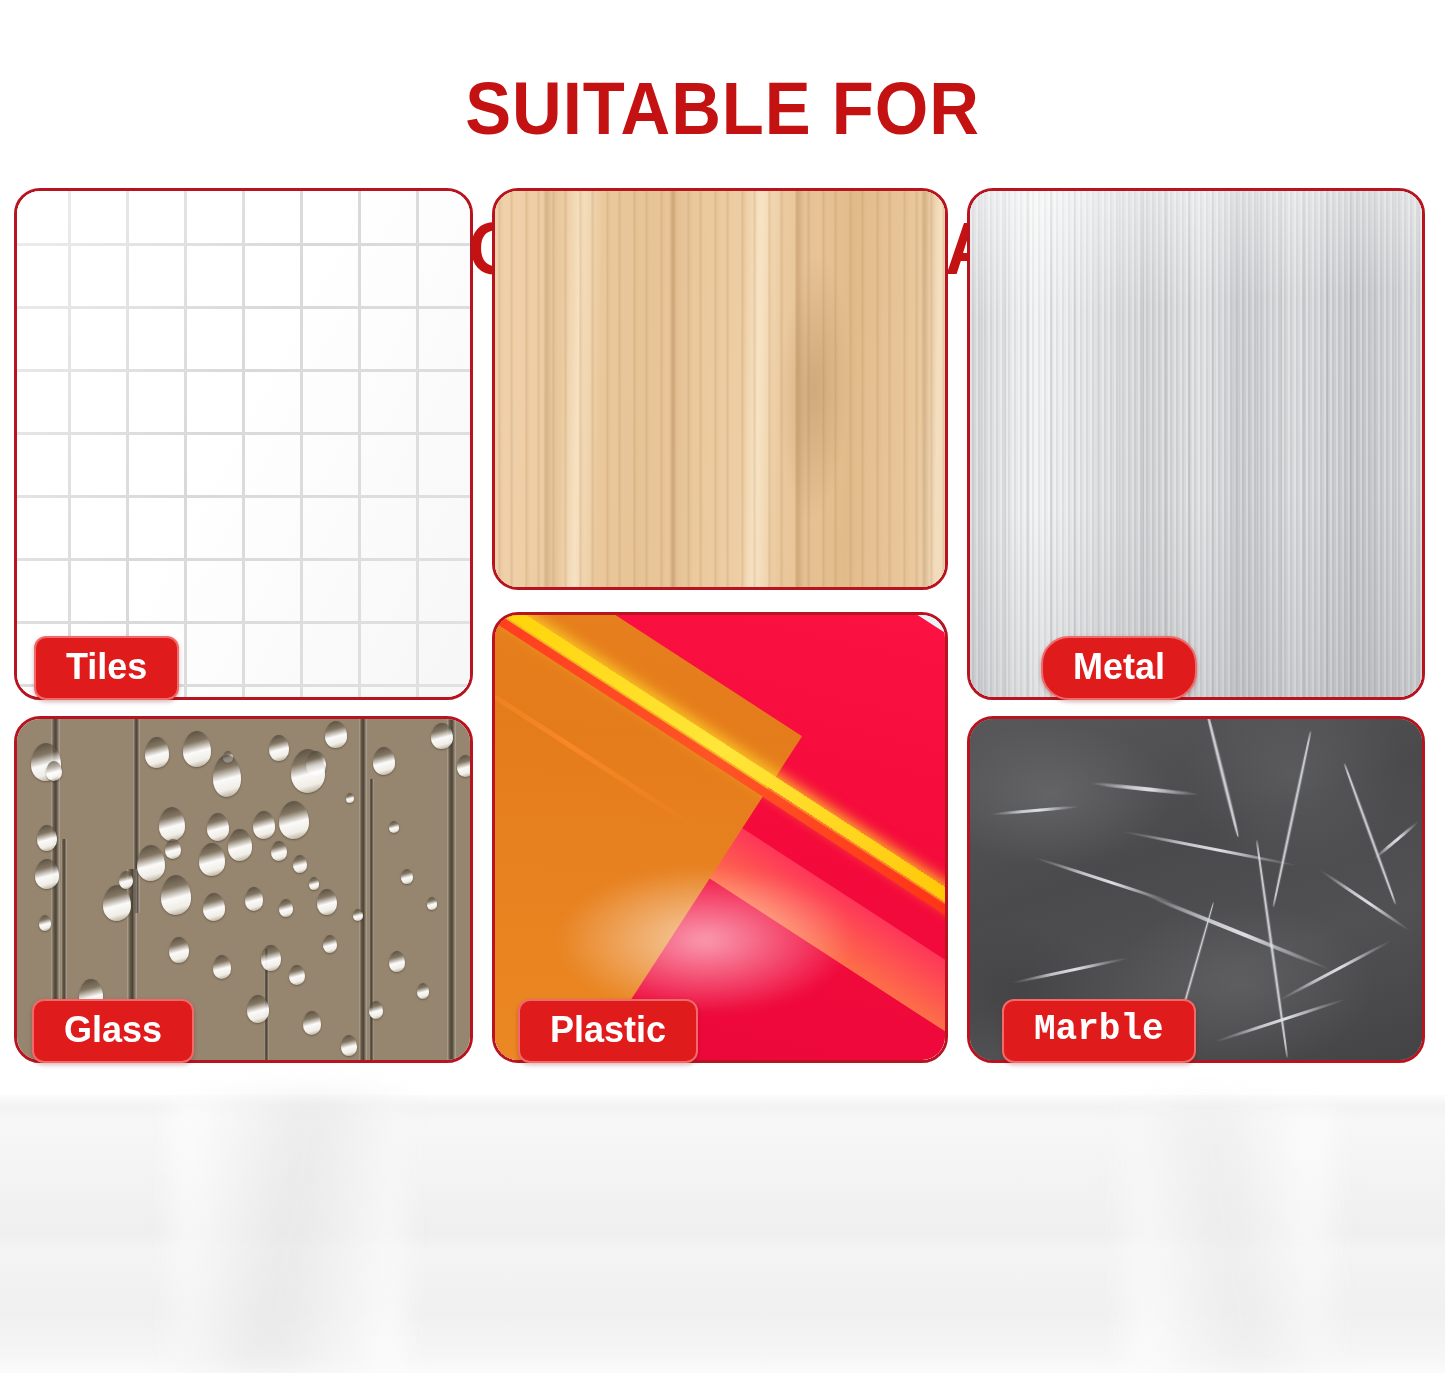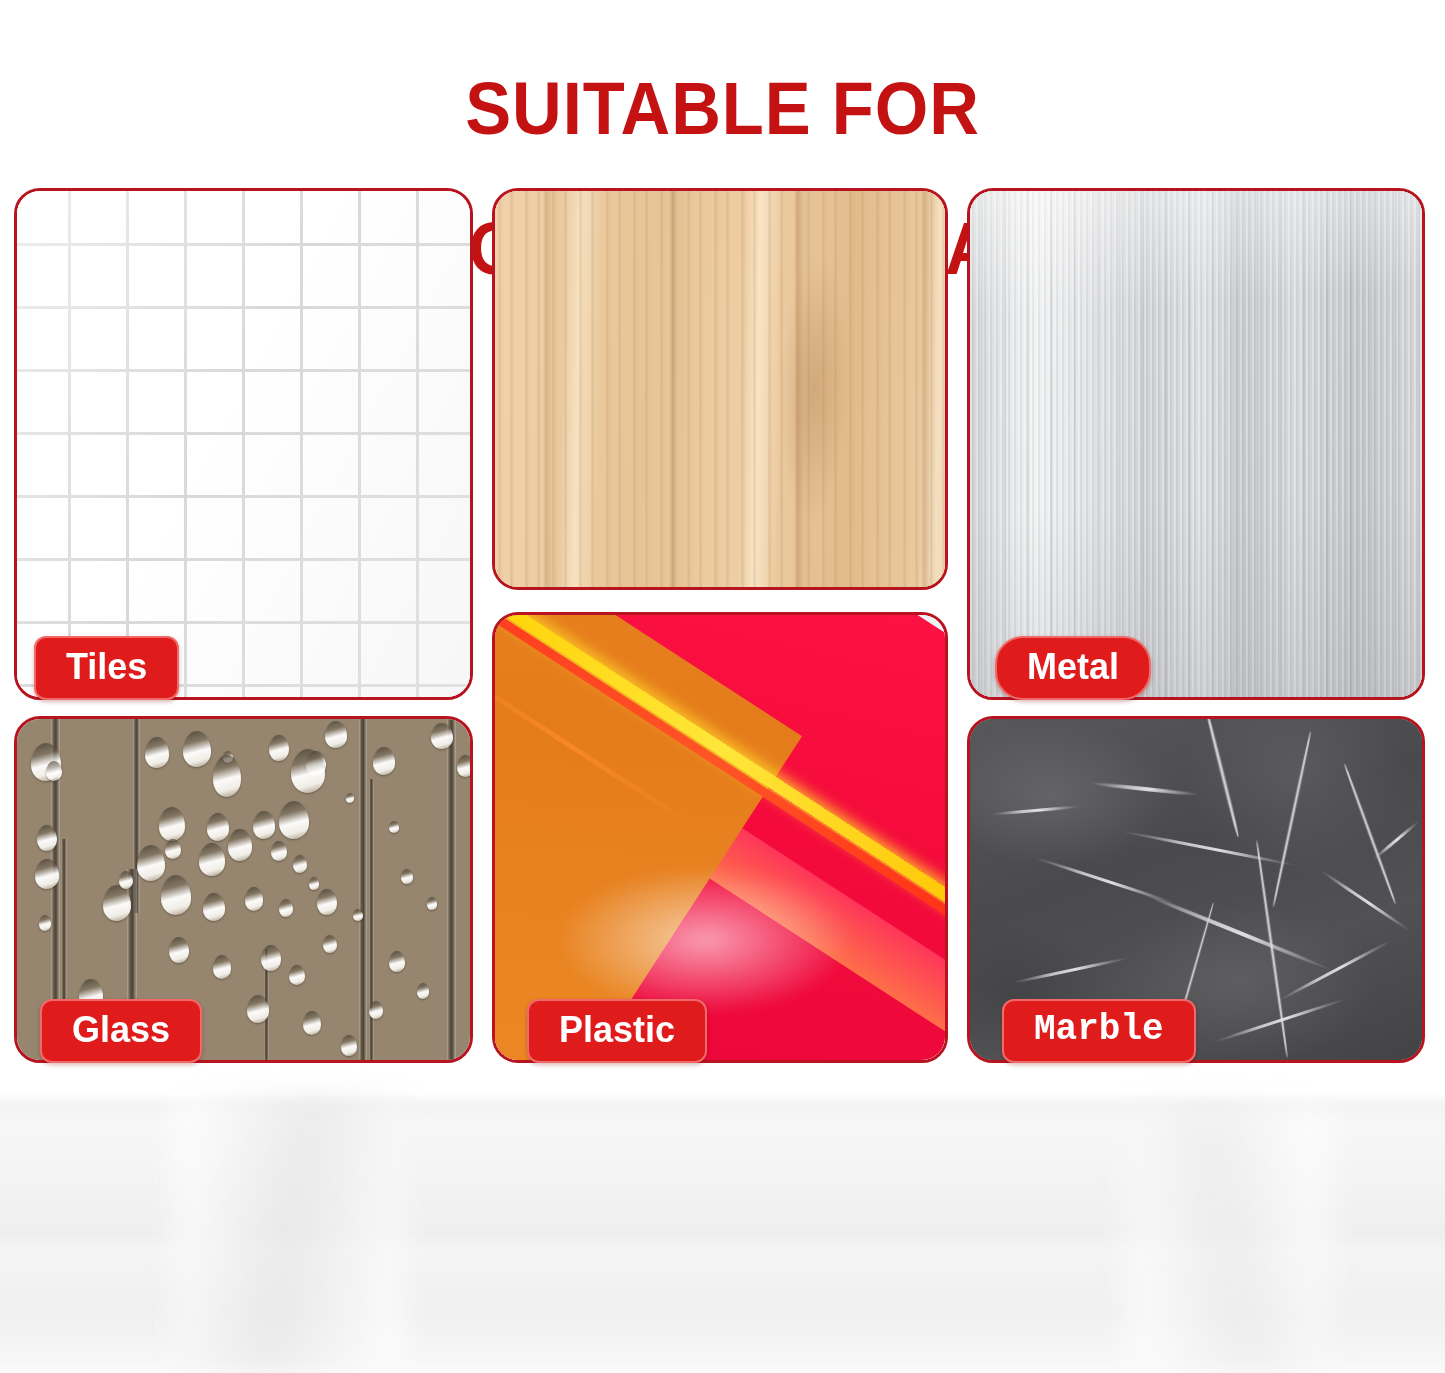--- a/index.html
+++ b/index.html
@@ -75,23 +75,23 @@
     font-weight: 700;
     line-height: 1;
     padding: 11px 30px 13px 30px;
     box-shadow: 0 2px 4px rgba(120,0,0,0.28);
     white-space: nowrap;
     z-index: 12;
     user-select: none;
   }
   .b-tiles   { left: 34px;  top: 636px; }
   .b-wood    { left: 518px; top: 524px; }
-  .b-metal   { left: 995px; top: 636px; border-radius: 28px; }
-  .b-glass   { left: 40px;  top: 999px; }
-  .b-plastic { left: 518px; top: 999px; margin-left: 9px; }
+  .b-metal   { left: 1041px; top: 636px; border-radius: 28px; }
+  .b-glass   { left: 32px;  top: 999px; }
+  .b-plastic { left: 518px; top: 999px; }
   .b-marble  { left: 1002px;top: 999px; font-family: Liberation Mono, monospace; }
 
   
   .surface-tiles {
     background-color: #ffffff;
     background-image:
       linear-gradient(to right,  rgba(0,0,0,0) 0, rgba(0,0,0,0) calc(100% - 3px), #d9d9da calc(100% - 3px), #d9d9da 100%),
       linear-gradient(to bottom, rgba(0,0,0,0) 0, rgba(0,0,0,0) calc(100% - 3px), #d9d9da calc(100% - 3px), #d9d9da 100%);
     background-size: 58px 63px, 58px 63px;
     background-position: -4px -8px, -4px -8px;

